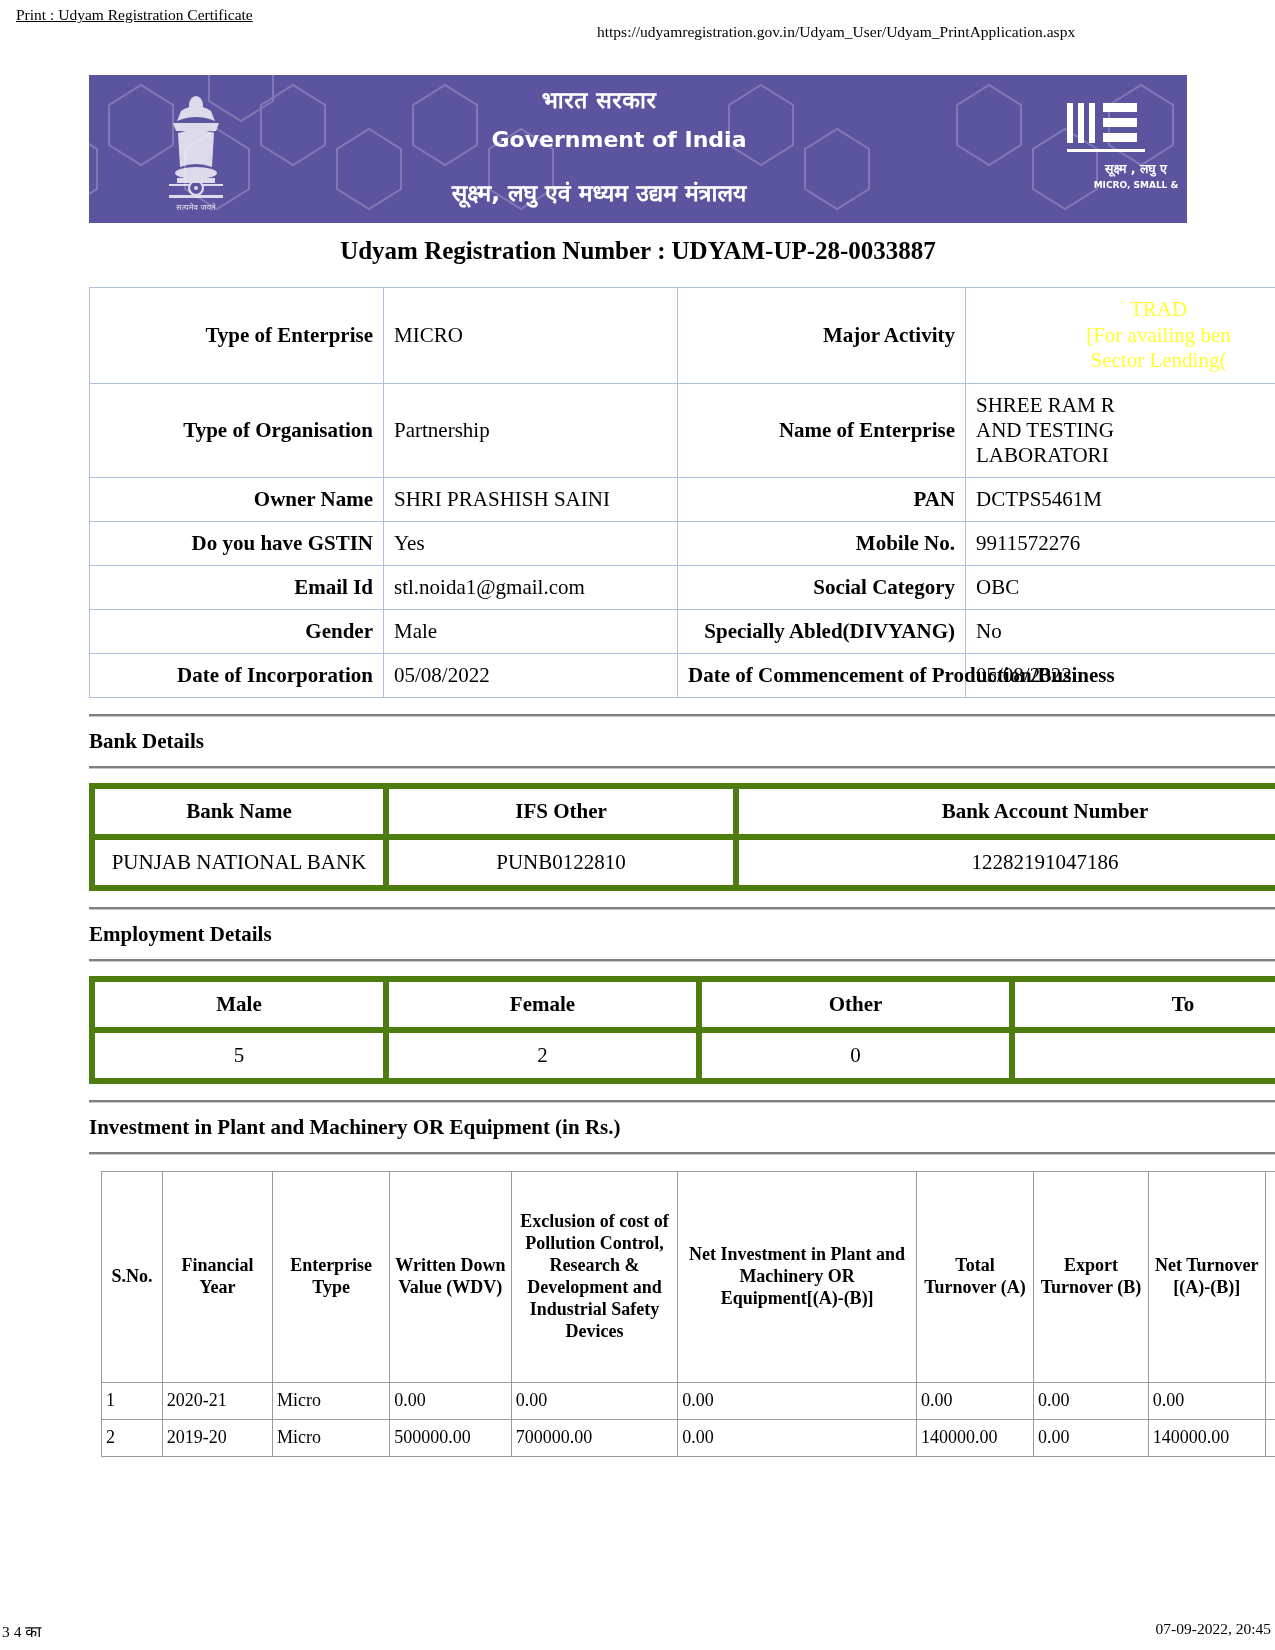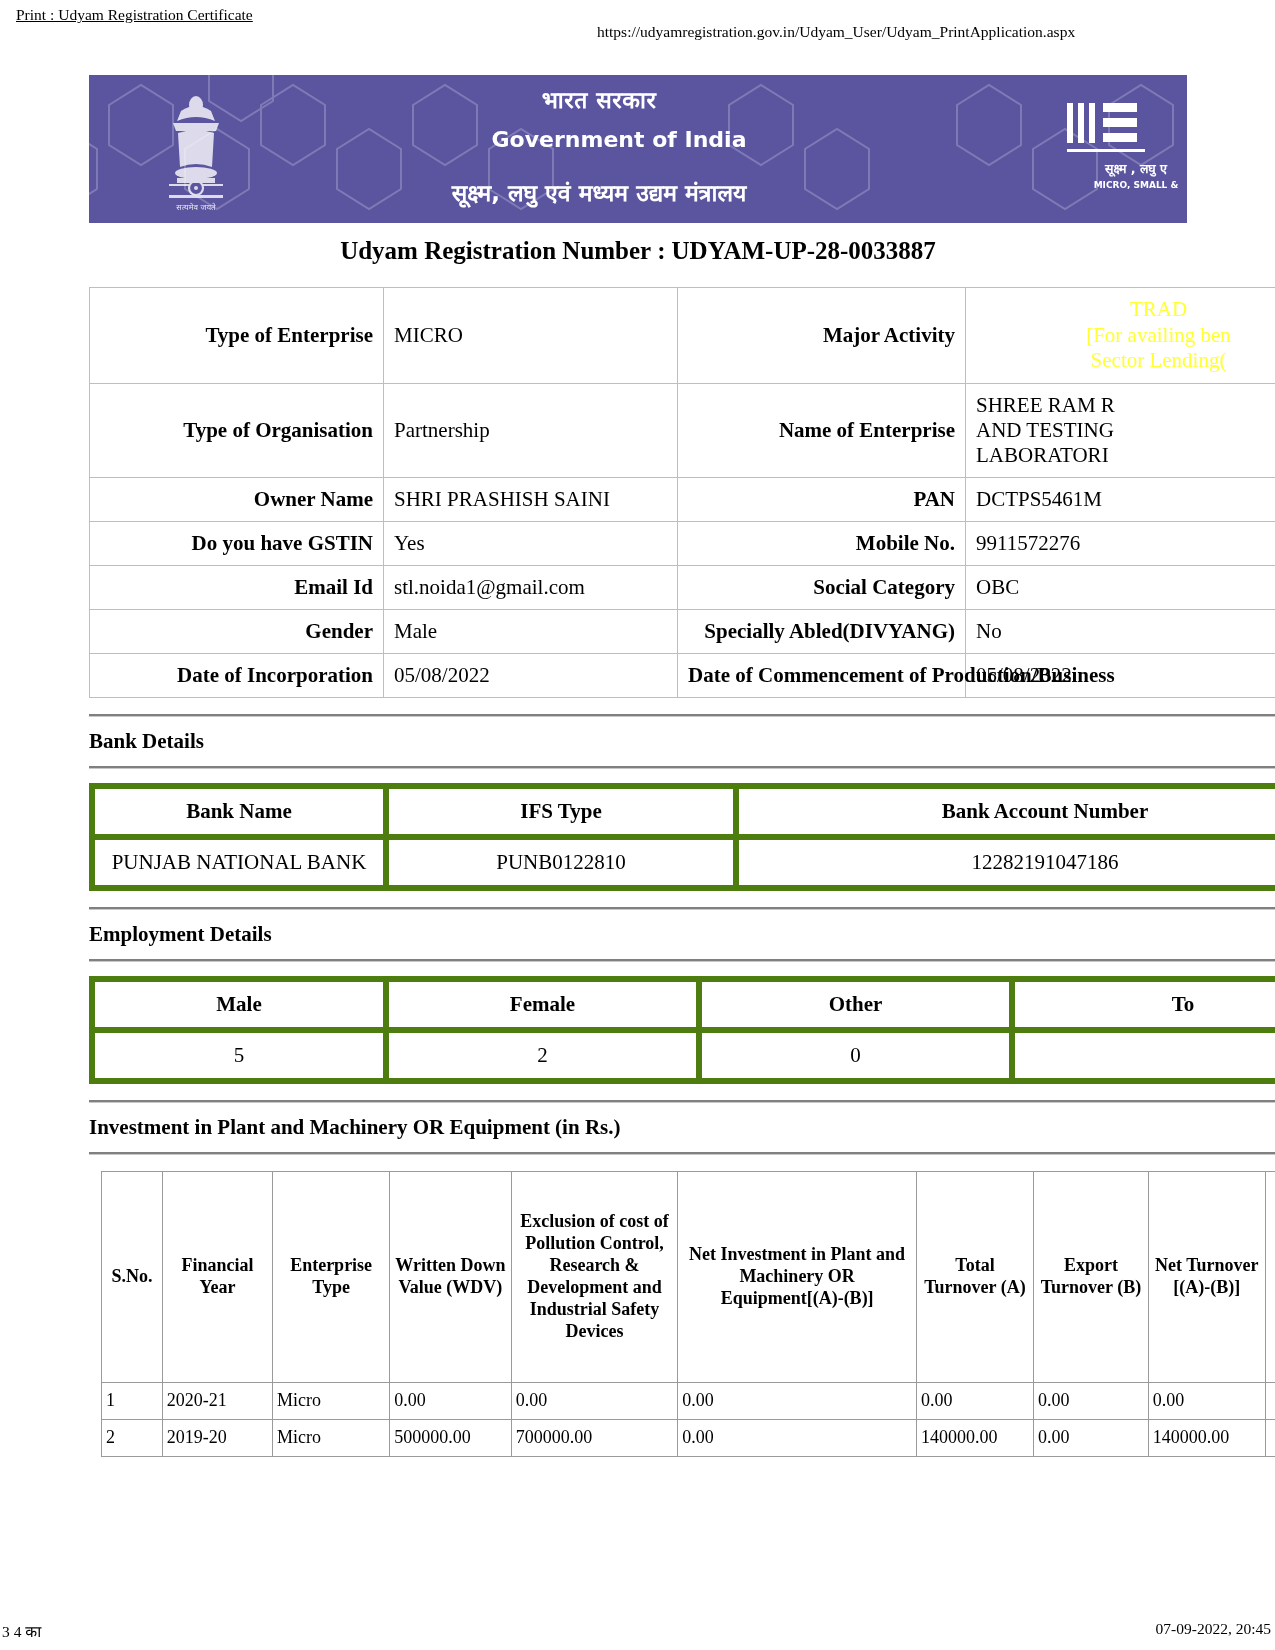--- a/index.html
+++ b/index.html
@@ -353,21 +353,21 @@
     <hr class="hr-thick">
     <table class="tbl-sub">
       <colgroup>
             <col style="width:294px">
             <col style="width:350px">
             <col style="width:618px">
           </colgroup>
       <thead>
         <tr>
           <th>Bank Name</th>
-          <th>IFS Type</th>
+          <th>IFS Other</th>
           <th>Bank Account Number</th>
         </tr>
       </thead>
       <tbody>
         <tr>
           <td>PUNJAB NATIONAL BANK</td>
           <td>PUNB0122810</td>
           <td>12282191047186</td>
         </tr>
       </tbody>

